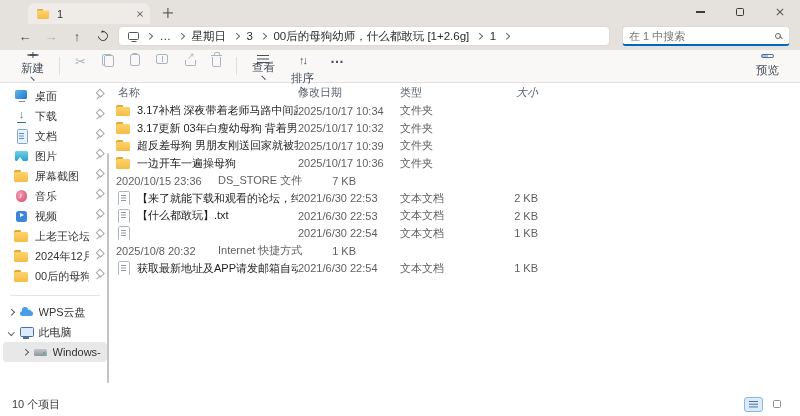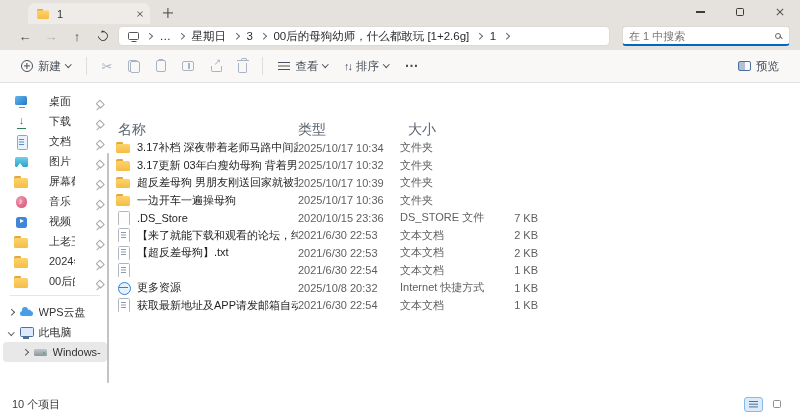--- a/index.html
+++ b/index.html
@@ -48,21 +48,21 @@
   .searchbox input { flex:1; border:none; outline:none; background:transparent; font-size:11px; color:#333;
     font-family:"Liberation Sans", sans-serif; }
   .i-search { width:6px; height:6px; border:1.2px solid #666; border-radius:50%; position:relative; margin-right:2px; }
   .i-search::after { content:""; position:absolute; width:4px; height:1.2px; background:#666;
     right:-3px; bottom:-1px; transform:rotate(45deg); }
 
   
   .commandbar { height:33px; background:#f9f8f6; border-bottom:1px solid #e4e2e0;
     display:flex; align-items:center; padding:0 14px; gap:2px; }
   .cmdbtn { display:flex; align-items:center; gap:5px; padding:0 7px; height:24px; border-radius:4px;
-    color:#47505c; font-size:11.5px; }
+    color:#47505c; font-size:11.5px;flex-direction:column; }
   .cmdbtn.dis { color:#a9b4c3; }
   .chev-d { width:4.5px; height:4.5px; border-right:1.1px solid currentColor; border-bottom:1.1px solid currentColor;
     transform:rotate(45deg); margin-top:-3px; }
   .i-plus-circle { width:12px; height:12px; border:1.3px solid currentColor; border-radius:50%; position:relative; }
   .i-plus-circle::before,.i-plus-circle::after { content:""; position:absolute; left:50%; top:50%; background:currentColor;
     width:6px; height:1.2px; transform:translate(-50%,-50%); }
   .i-plus-circle::after { width:1.2px; height:6px; }
   .cmdsep { width:1px; height:18px; background:#e0dedc; margin:0 6px; }
   .i-cut::before { content:"\2702"; font-size:13px; }
   .i-copy { width:12px; height:13px; position:relative; }
@@ -90,21 +90,21 @@
     background:currentColor; box-shadow:0 3.5px 0 currentColor, 0 7px 0 currentColor; }
   .i-more::before { content:"\2026"; font-size:14px; font-weight:bold; position:relative; top:-4px; }
   .cmd-right { margin-left:auto; display:flex; align-items:center;text-align:right; }
   .i-preview { width:13px; height:10px; border:1.2px solid #4a6fa5; border-radius:2px; position:relative; }
   .i-preview::before { content:""; position:absolute; left:0; top:0; bottom:0; width:4.5px;
     background:#4a6fa5; opacity:.4; border-right:1px solid #4a6fa5; }
 
   
   .main { display:flex; height:309px; background:#fff; }
   .sidebar { width:110px; position:relative; padding-top:6px; flex:0 0 auto; }
-  .s-item { height:20px; display:flex; align-items:flex-end; gap:20px; padding:0 6px 0 14px; }
+  .s-item { height:20px; display:flex; align-items:flex-start; gap:6px; padding:0 6px 0 14px; }
   .s-label { flex:1; font-size:11px; color:#333; white-space:nowrap; overflow:hidden; }
   .i-pin { width:9px; height:9px; position:relative; flex:0 0 auto; opacity:.75; }
   .i-pin::before { content:""; position:absolute; right:1px; top:1px; width:4.5px; height:3.5px;
     border:1px solid #8a8a8a; transform:rotate(45deg); }
   .i-pin::after { content:""; position:absolute; left:1px; bottom:0; width:4.5px; height:1px;
     background:#8a8a8a; transform:rotate(-45deg); }
   .s-divider { height:1px; background:#e7e5e3; margin:6px 10px; }
   .t-item { height:20px; display:flex; align-items:center; gap:5px; padding:0 6px 0 6px; margin:0 3px; border-radius:4px; }
   .t-item.selected { background:#e8e8e8; }
   .t-indent { padding-left:20px; }
@@ -161,25 +161,25 @@
     background:linear-gradient(#c3c7cc,#8e959c); border-radius:1.5px; }
   .ic-drive::after { content:""; position:absolute; right:3px; bottom:5px; width:2px; height:2px;
     background:#3fba54; border-radius:50%; }
   .ic-network::before { content:""; position:absolute; left:1.5px; top:1.5px; width:11px; height:11px;
     border:1.3px solid #3b7fd4; border-radius:50%; background:#e8f2fd; }
   .ic-network::after { content:""; position:absolute; left:5.5px; top:1.5px; width:4px; height:11px;
     border:1px solid #3b7fd4; border-radius:50%; }
 
   
   .content { flex:1; padding:2px 0 0 6px; overflow:hidden; }
-  .listheader { display:flex; align-items:flex-end; height:17px; font-size:14px; color:#5a6470;margin-top:37px; }
+  .listheader { display:flex; align-items:flex-start; height:17px; font-size:11px; color:#5a6470; }
   .hdr-name { width:182px; padding-left:2px; }
   .hdr-date { width:102px; }
   .hdr-type { width:86px; }
-  .hdr-size { width:52px; text-align:right; }
+  .hdr-size { width:52px; text-align:right;font-style:italic; }
   .filerow { display:flex; align-items:center; height:17.5px; }
   .cell-name { width:182px; display:flex; align-items:center; gap:6px; font-size:11px; color:#1f1f1f;
     white-space:nowrap; overflow:hidden; }
   .cell-name span { overflow:hidden; text-overflow:clip; white-space:nowrap; }
   .cell-date { width:102px; font-size:11px; color:#5f5f5f; }
   .cell-type { width:86px; font-size:11px; color:#5f5f5f; white-space:nowrap; }
   .cell-size { width:52px; font-size:11px; color:#5f5f5f; text-align:right; }
 
   
   .statusbar { height:24px; display:flex; align-items:center; padding:0 14px 0 12px; font-size:11px; color:#3c3c3c; }
@@ -365,20 +365,21 @@
       <span class="expander"></span>
       <span class="js-icon ic-drive"></span>
       <span class="s-label">Windows-SSD</span>
     </div>
     <div class="sb-scroll"></div>
   </div>
 
   <div class="content">
     <div class="listheader">
       <span class="hdr-name">名称</span>
+      <span class="hdr-date">修改日期</span>
       <span class="hdr-type">类型</span>
       <span class="hdr-size">大小</span>
     </div>
     <div id="rows">
         <div class="filerow">
     <span class="cell-name">
             <span class="js-icon ic-folder"></span>
             <span>3.17补档 深夜带着老师马路中间露出</span>
           </span>
     <span class="cell-date">2025/10/17 10:34</span>
@@ -406,59 +407,51 @@
         <div class="filerow">
     <span class="cell-name">
             <span class="js-icon ic-folder"></span>
             <span>一边开车一遍操母狗</span>
           </span>
     <span class="cell-date">2025/10/17 10:36</span>
     <span class="cell-type">文件夹</span>
     <span class="cell-size"></span>
   </div>
         <div class="filerow">
-    <span class="cell-name">
-            <span class="js-icon ic-file"></span>
-            <span>.DS_Store</span>
-          </span>
     <span class="cell-date">2020/10/15 23:36</span>
     <span class="cell-type">DS_STORE 文件</span>
     <span class="cell-size">7 KB</span>
   </div>
         <div class="filerow">
     <span class="cell-name">
             <span class="js-icon ic-text-file"></span>
             <span>【来了就能下载和观看的论坛，纯免费！】.txt</span>
           </span>
     <span class="cell-date">2021/6/30 22:53</span>
     <span class="cell-type">文本文档</span>
     <span class="cell-size">2 KB</span>
   </div>
         <div class="filerow">
     <span class="cell-name">
             <span class="js-icon ic-text-file"></span>
-            <span>【超反差母狗】.txt</span>
+            <span>【什么都敢玩】.txt</span>
           </span>
     <span class="cell-date">2021/6/30 22:53</span>
     <span class="cell-type">文本文档</span>
     <span class="cell-size">2 KB</span>
   </div>
         <div class="filerow">
     <span class="cell-name">
             <span class="js-icon ic-text-file"></span>
           </span>
     <span class="cell-date">2021/6/30 22:54</span>
     <span class="cell-type">文本文档</span>
     <span class="cell-size">1 KB</span>
   </div>
         <div class="filerow">
-    <span class="cell-name">
-            <span class="js-icon ic-internet-shortcut"></span>
-            <span>更多资源</span>
-          </span>
     <span class="cell-date">2025/10/8 20:32</span>
     <span class="cell-type">Internet 快捷方式</span>
     <span class="cell-size">1 KB</span>
   </div>
         <div class="filerow">
     <span class="cell-name">
             <span class="js-icon ic-text-file"></span>
             <span>获取最新地址及APP请发邮箱自动获取.txt</span>
           </span>
     <span class="cell-date">2021/6/30 22:54</span>

